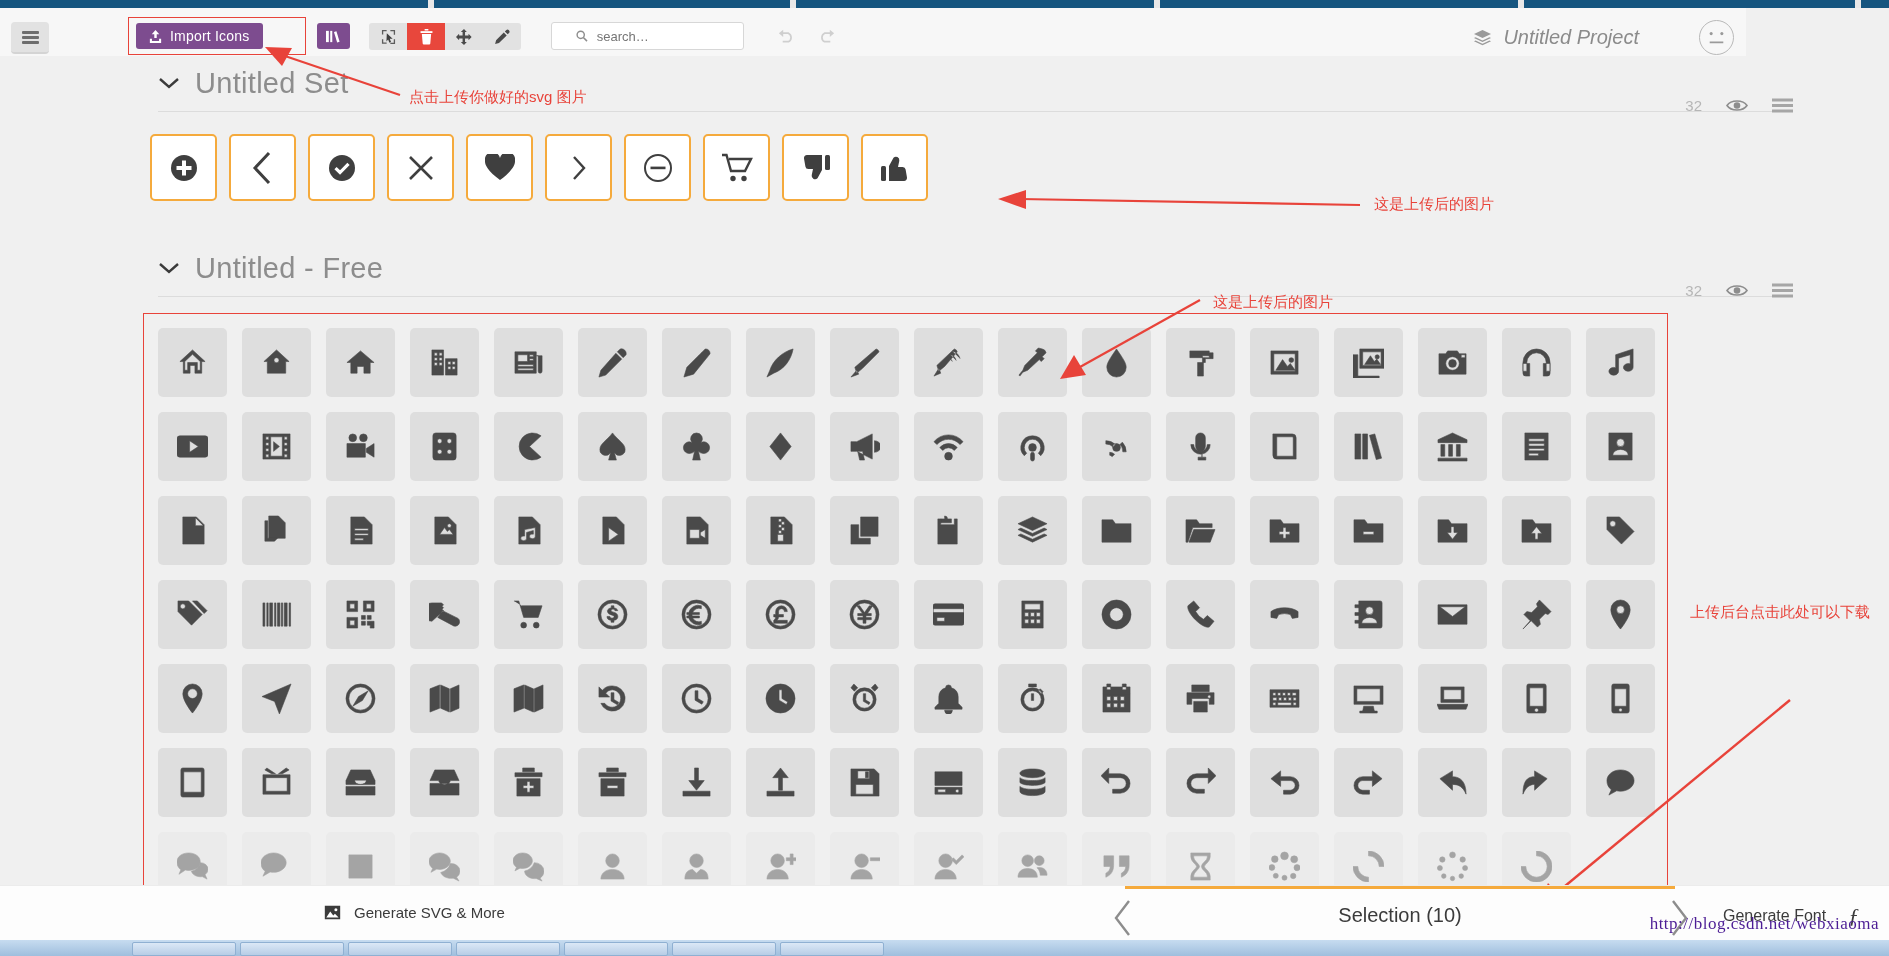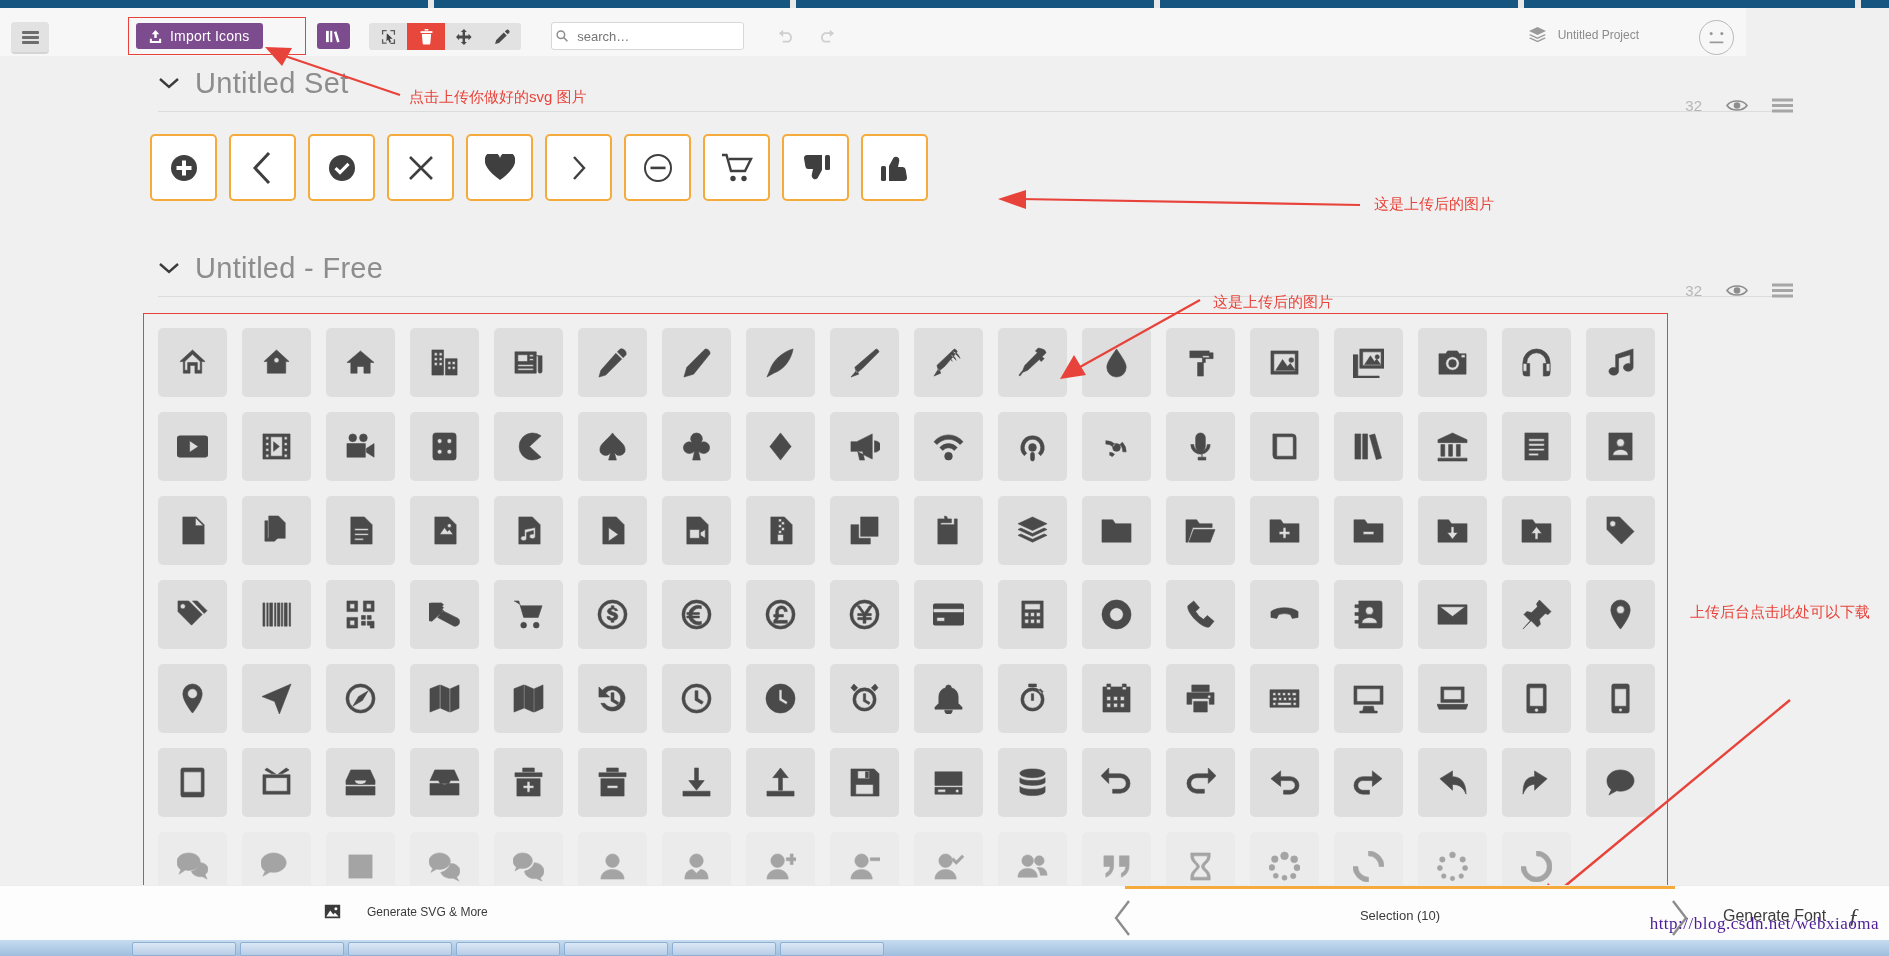--- a/index.html
+++ b/index.html
@@ -43,31 +43,31 @@
     display:flex;align-items:center;justify-content:center;cursor:pointer;
   }
 
   .tool-group{
     position:absolute;left:369px;top:15px;height:27px;background:#e2e2e2;border-radius:3px;display:flex;overflow:hidden;
   }
   .tool{width:38px;height:27px;display:flex;align-items:center;justify-content:center;cursor:pointer;}
   .tool.danger{background:#e8473c;}
   .search-box{
     position:absolute;left:551px;top:14px;width:193px;height:28px;background:#fff;border:1px solid #d7d7d7;
-    border-radius:3px;display:flex;align-items:center;padding:0 4px;box-sizing:border-box;gap:7px;
+    border-radius:3px;display:flex;align-items:center;padding:0 24px;box-sizing:border-box;gap:7px;
   }
   .search-box input{
     border:none;outline:none;font-size:13px;color:#9b9b9b;width:100%;background:transparent;
     font-family:"Liberation Sans",sans-serif;
   }
   .undo-group{position:absolute;left:766px;top:14px;height:28px;display:flex;gap:0;}
   .undo-btn{width:40px;height:28px;display:flex;align-items:center;justify-content:center;cursor:pointer;}
 
   .project-label{
-    position:absolute;right:107px;top:18px;display:flex;align-items:center;gap:11px;color:#8b8b8b;font-size:12px;cursor:pointer;
+    position:absolute;right:107px;top:18px;display:flex;align-items:center;gap:11px;color:#8b8b8b;font-size:20px;cursor:pointer;font-style:italic;
   }
   .avatar-face{
     position:absolute;right:12px;top:12px;width:33px;height:33px;border-radius:50%;border:1.5px solid #b9b9b9;cursor:pointer;
   }
 
   
   .stage{position:absolute;top:56px;left:0;width:1889px;height:844px;background:#f0f0f0;overflow:hidden;}
 
   .set-header{position:relative;padding:0 4px 0 158px;}
   .set-title-row{display:flex;align-items:center;gap:15px;height:54px;}
@@ -98,27 +98,27 @@
   }
   .gcell.faded > span{background:#e5e5e5;opacity:.45;}
 
   
   .bottombar{
     position:absolute;left:0;bottom:14px;width:1889px;height:56px;background:#fdfdfd;border-top:1px solid #ececec;
     display:flex;align-items:center;
   }
   .bb-left{flex:0 0 auto;width:1125px;position:relative;height:56px;}
   .bb-left .lbl{
-    position:absolute;left:324px;top:18px;display:flex;align-items:center;gap:26px;font-size:12px;color:#3b3b3b;cursor:pointer;
+    position:absolute;left:324px;top:18px;display:flex;align-items:center;gap:13px;font-size:15px;color:#3b3b3b;cursor:pointer;
   }
   .bb-mid{
     position:relative;flex:0 0 auto;width:550px;height:56px;border-top:3px solid #f5aa3c;box-sizing:border-box;
     display:flex;align-items:center;justify-content:center;
   }
-  .bb-mid .sel{font-size:13px;color:#3b3b3b;}
+  .bb-mid .sel{font-size:20px;color:#3b3b3b;}
   .arrow-l{position:absolute;left:-14px;top:11px;cursor:pointer;}
   .arrow-r{position:absolute;right:-16px;top:11px;cursor:pointer;}
   .bb-right{flex:1 1 auto;position:relative;height:56px;}
   .bb-right .lbl{
     position:absolute;left:48px;top:17px;display:flex;align-items:center;gap:22px;font-size:16px;color:#3b3b3b;cursor:pointer;
   }
   .bb-right .fglyph{font-family:"Liberation Serif",serif;font-style:italic;font-size:22px;}
   .watermark{
     position:absolute;right:10px;bottom:8px;color:#4c1d95;font-family:"Liberation Serif",serif;font-size:17px;letter-spacing:.5px;
   }

